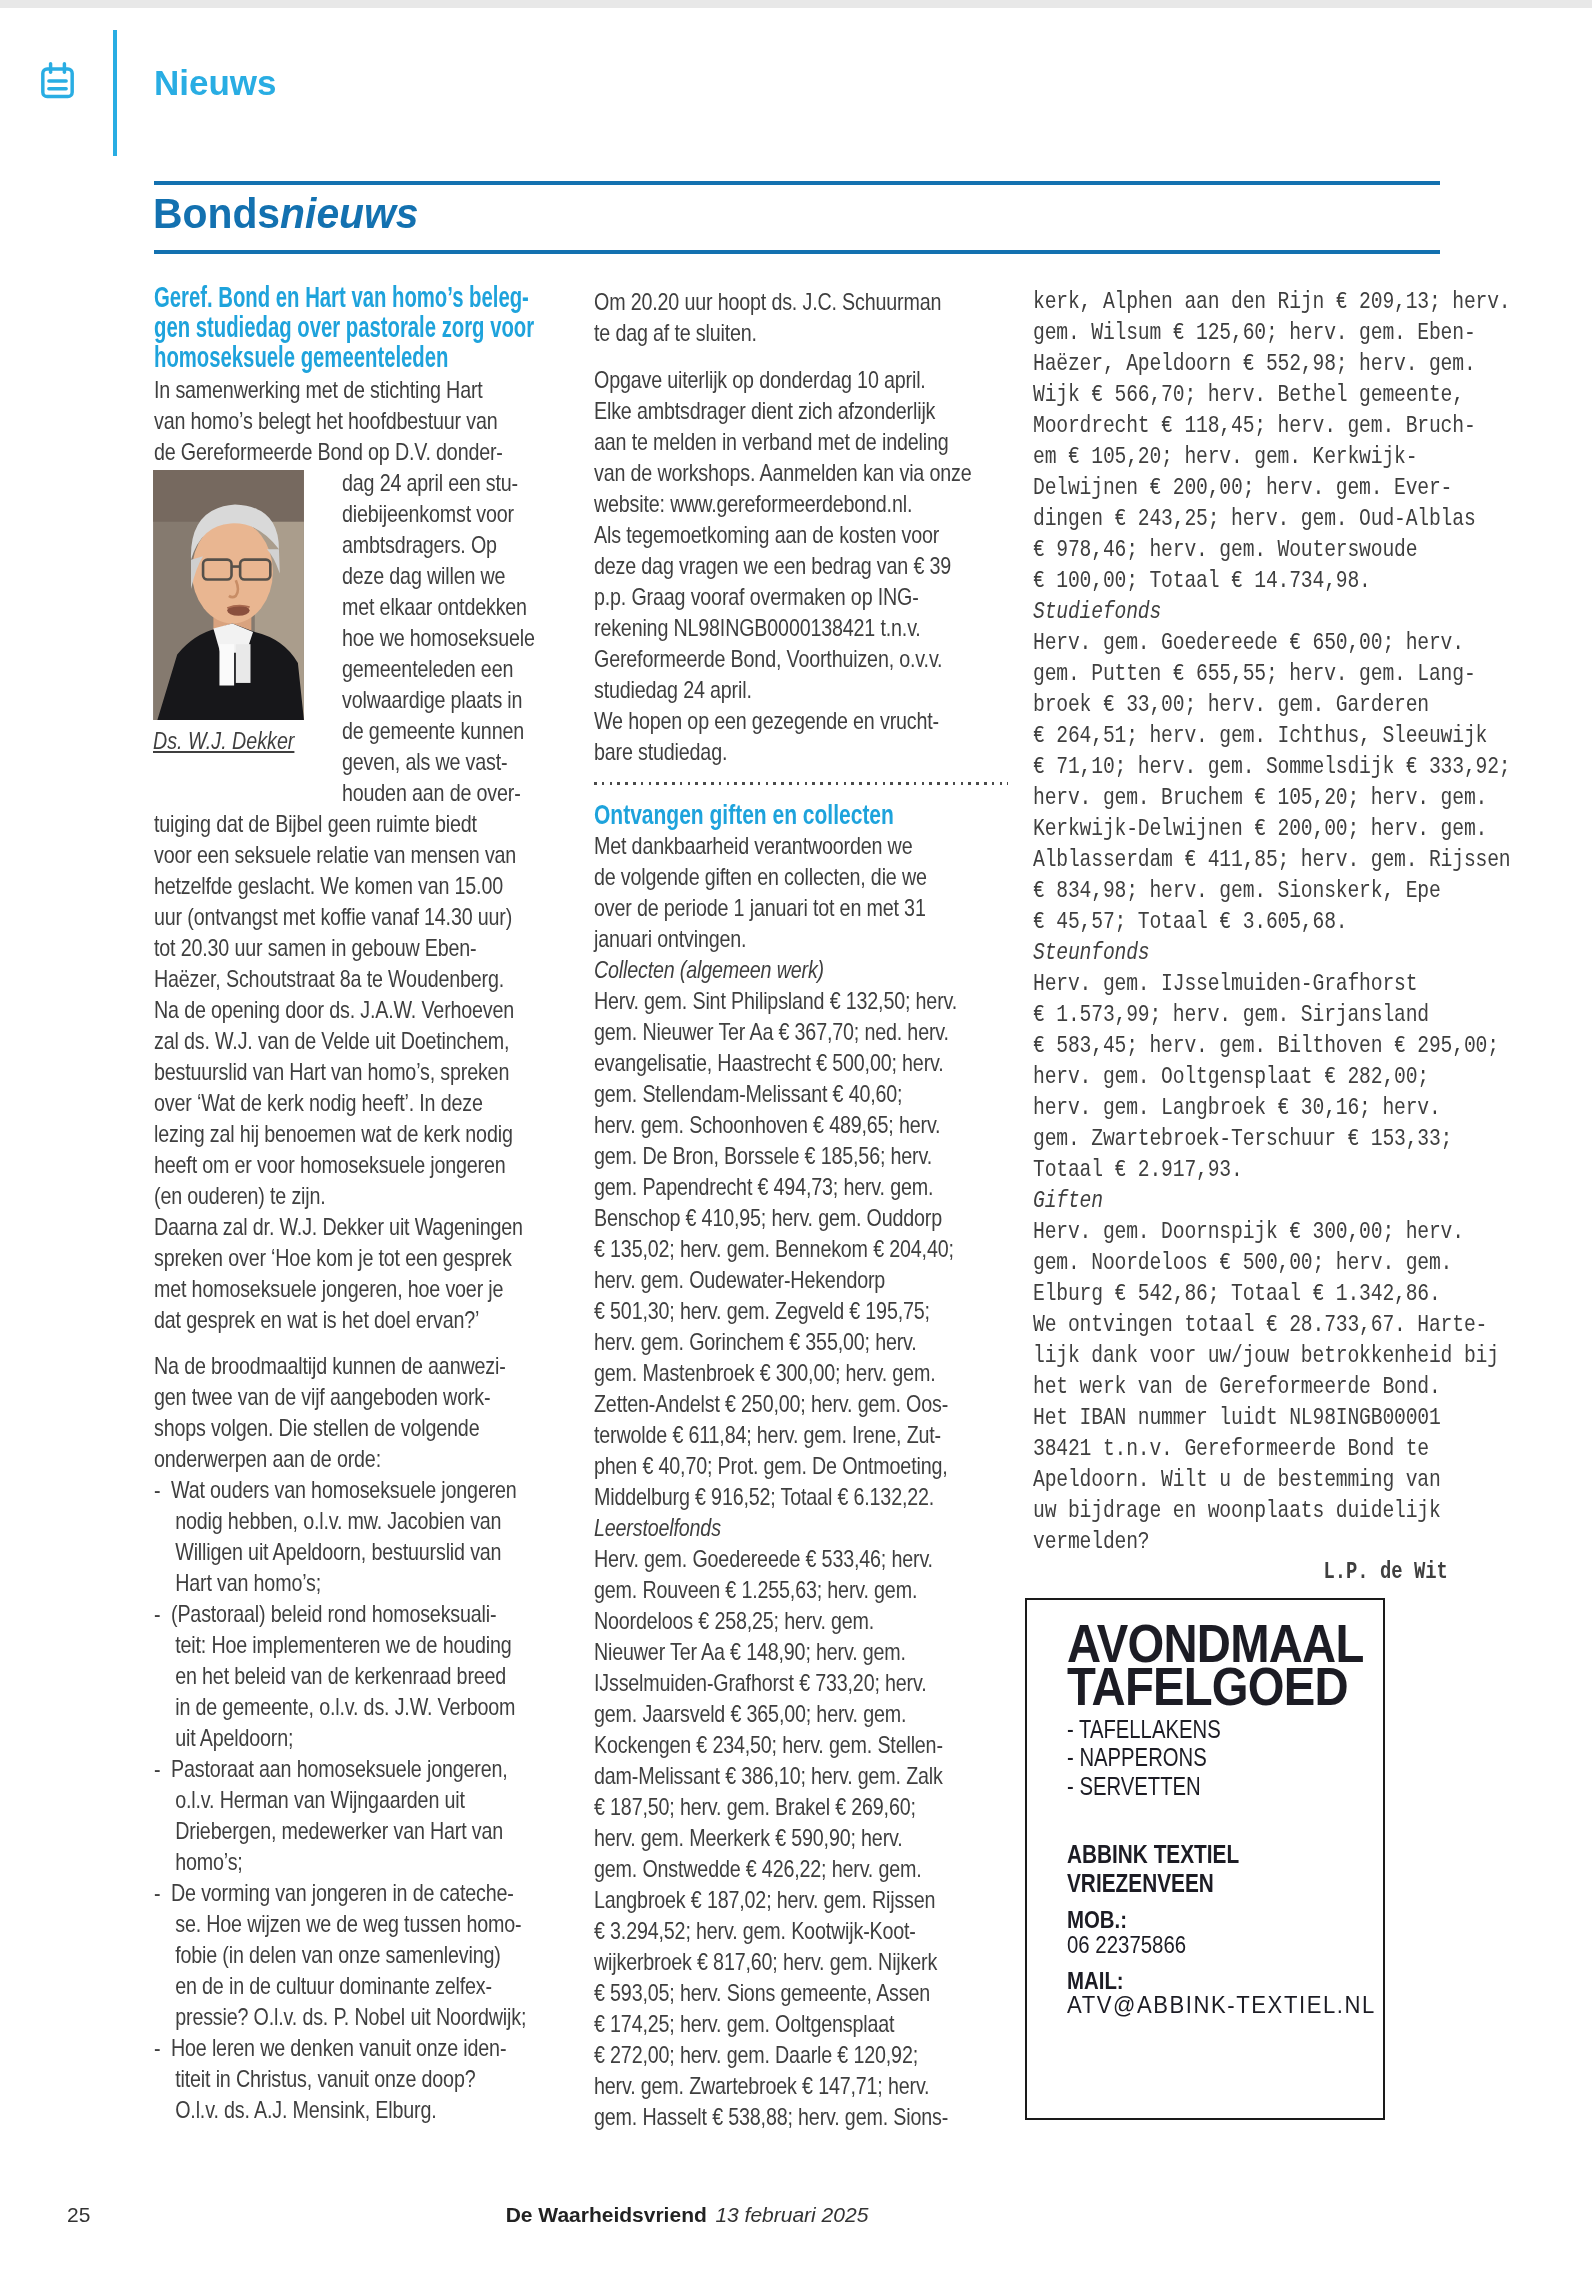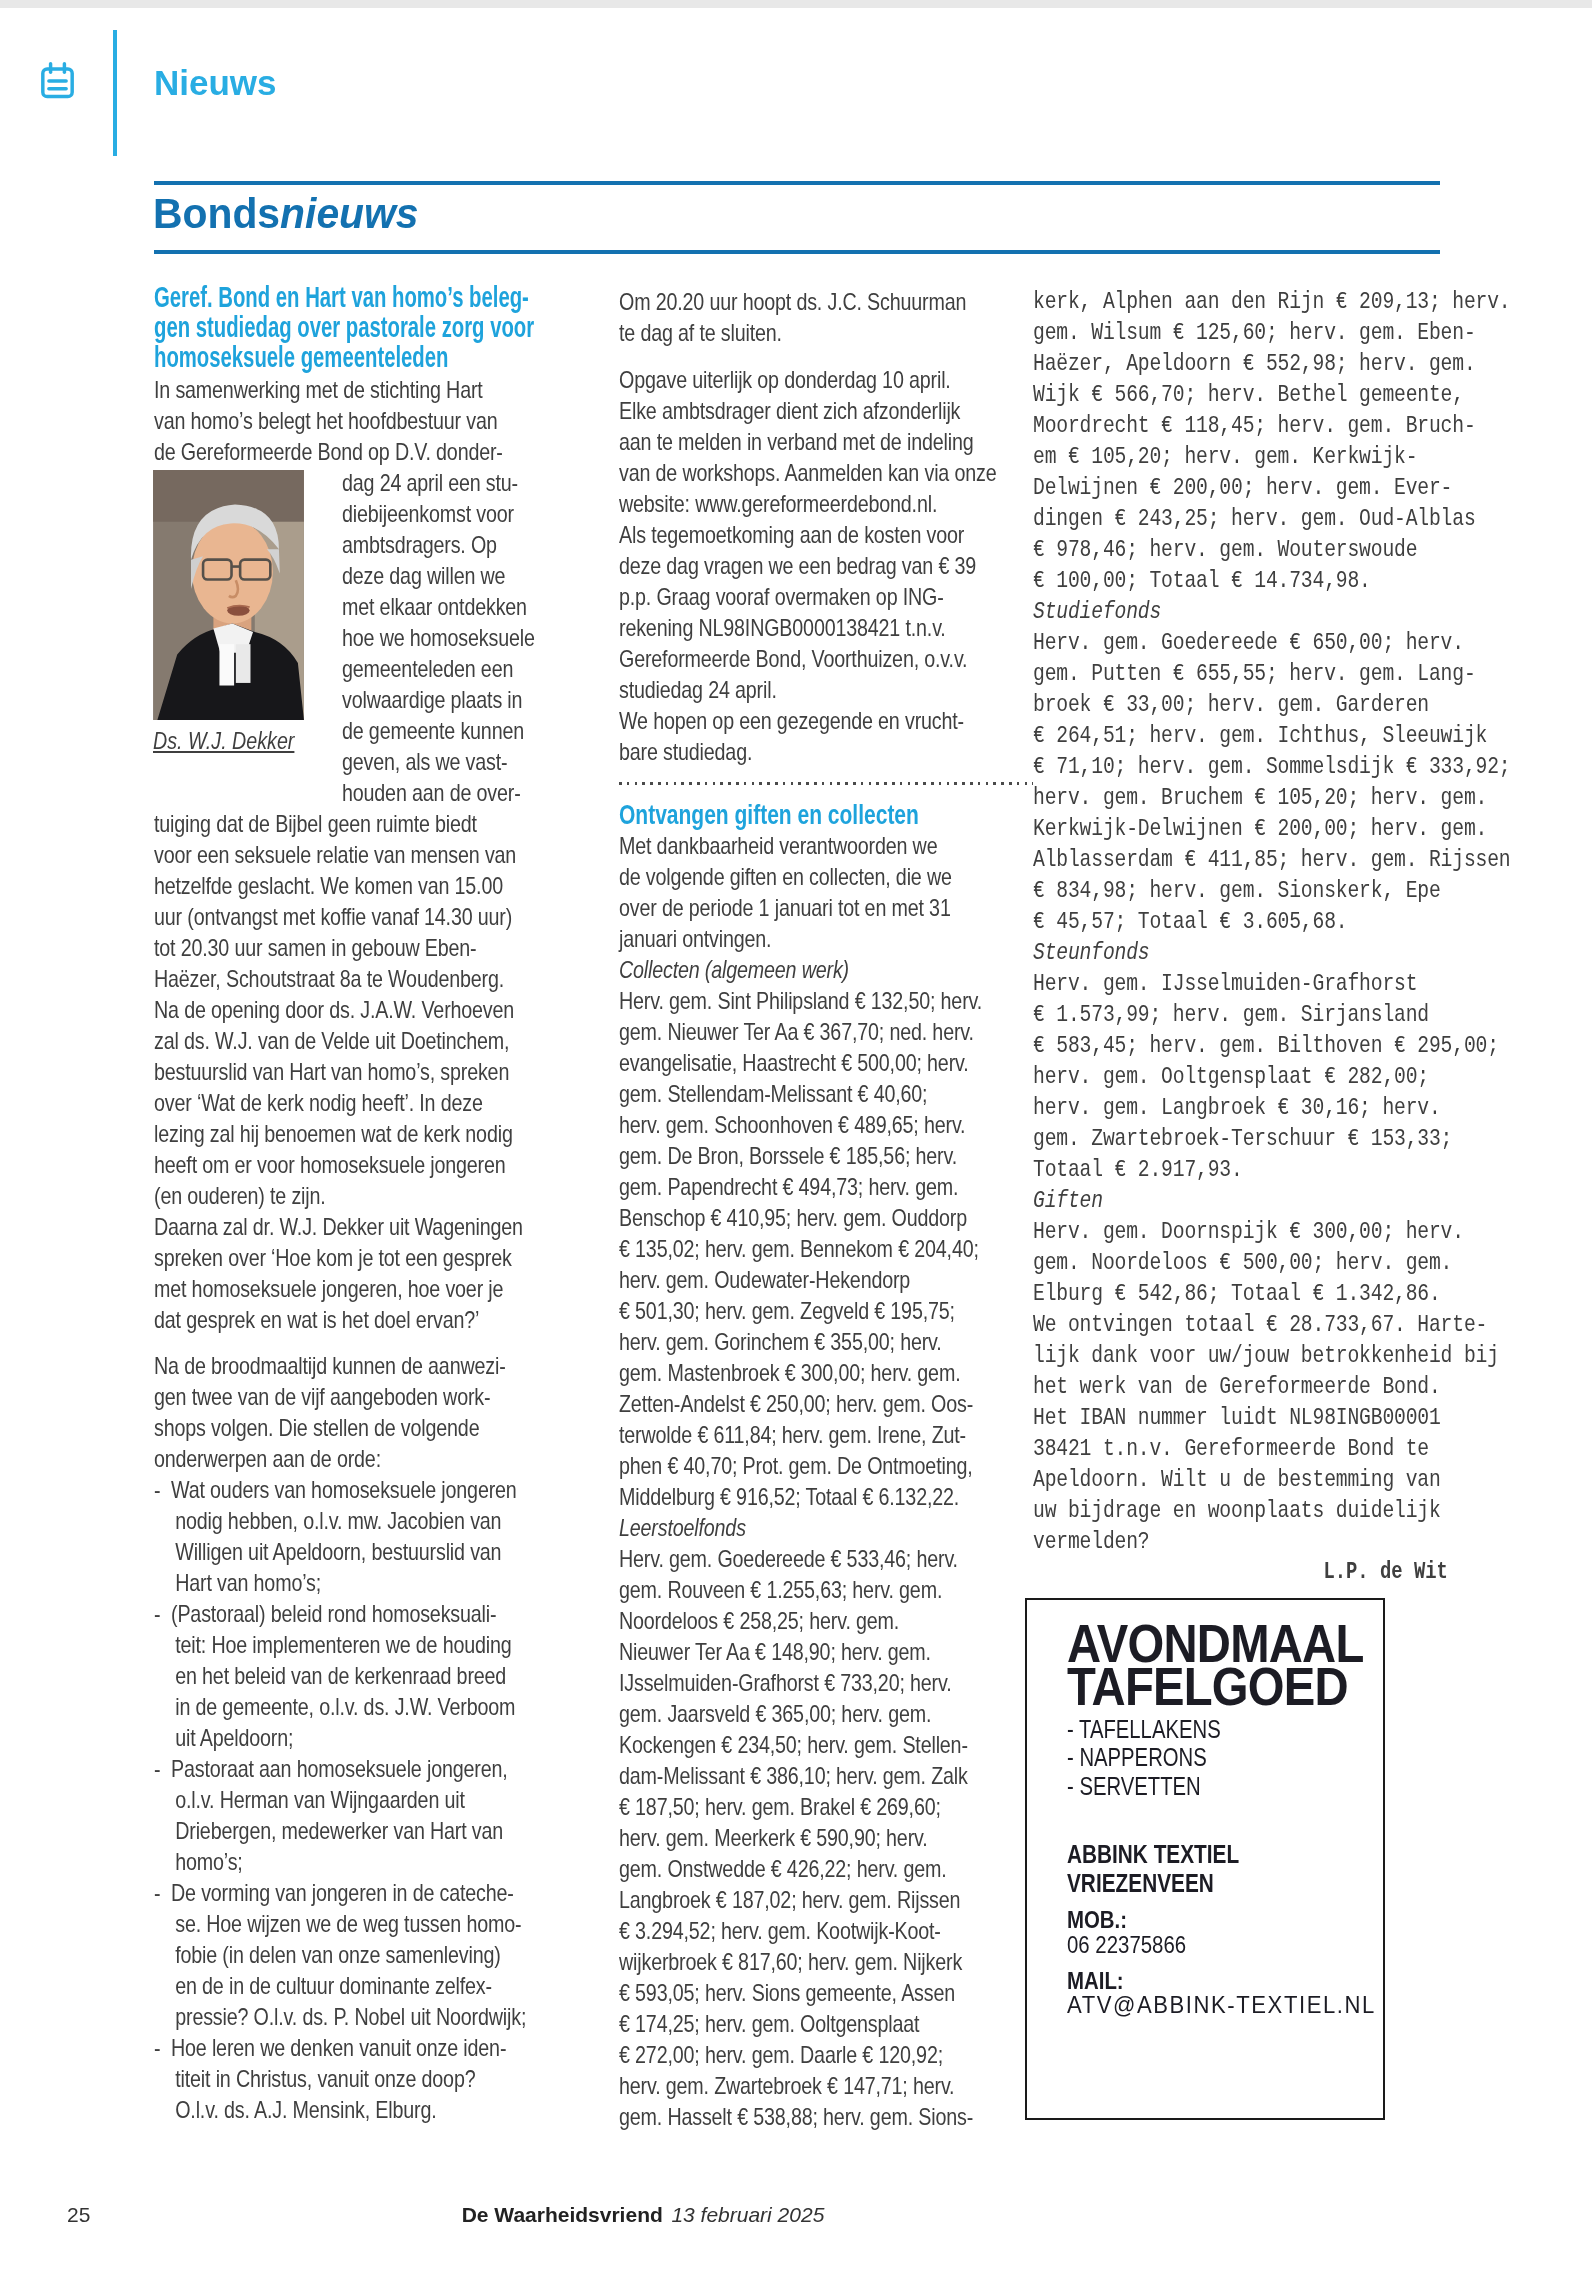--- a/index.html
+++ b/index.html
@@ -16,21 +16,21 @@
   #band-rule-top{top:173px;}
   #band-rule-bottom{top:242px;}
   #band-title{position:absolute;left:153px;top:181px;font-size:43px;color:#1371b0;
               transform:scaleX(.95);transform-origin:0 0;white-space:pre;}
   #band-title .b{font-weight:bold;}
   #band-title .i{font-weight:bold;font-style:italic;}
 
   
   .col{position:absolute;width:518px;}
   #col1{left:154px;top:274px;}
-  #col2{left:619px;top:278px;}
+  #col2{left:594px;top:278px;}
   #col3{left:1033px;top:278px;font-family:Liberation Mono, monospace;}
 
   .blk{white-space:pre;transform-origin:0 0;}
   .heading{font-size:29px;line-height:30px;font-weight:bold;color:#1ea3dc;
            transform:scaleX(.70);margin-bottom:1.7px;}
   .subhead{font-size:28px;line-height:31px;font-weight:bold;color:#1ea3dc;
            transform:scaleX(.75);}
   .body{font-size:24px;line-height:31px;letter-spacing:-0.2px;transform:scaleX(.82);}
   .body-narrow{font-size:24px;line-height:31px;letter-spacing:-0.2px;transform:scaleX(.82);
                margin-left:188px;}
@@ -58,21 +58,21 @@
   #ad-company{margin-top:40px;font-size:26px;line-height:28.5px;font-weight:bold;
               transform:scaleX(.80);transform-origin:0 0;white-space:pre;}
   .ad-label{margin-top:12px;font-size:24px;line-height:22.4px;font-weight:bold;
             transform:scaleX(.85);transform-origin:0 0;white-space:pre;}
   .ad-value{font-size:24px;line-height:26px;transform:scaleX(.85);transform-origin:0 0;
             white-space:pre;}
   #ad-mail-value{letter-spacing:1.7px;transform:scaleX(.92);}
 
   
   #page-number{position:absolute;left:67px;top:2195px;font-size:21px;color:#333;}
-  #footer-center{position:absolute;left:643px;top:2195px;transform:translateX(-50%);
+  #footer-center{position:absolute;left:687px;top:2195px;transform:translateX(-50%);
                  font-size:21px;color:#222;white-space:pre;}
   #footer-center .b{font-weight:bold;}
   #footer-center .i{font-style:italic;margin-left:8.6px;color:#333;}
 </style>
 </head>
 <body>
 
 <div id="page">
 
   <div id="news-icon">

